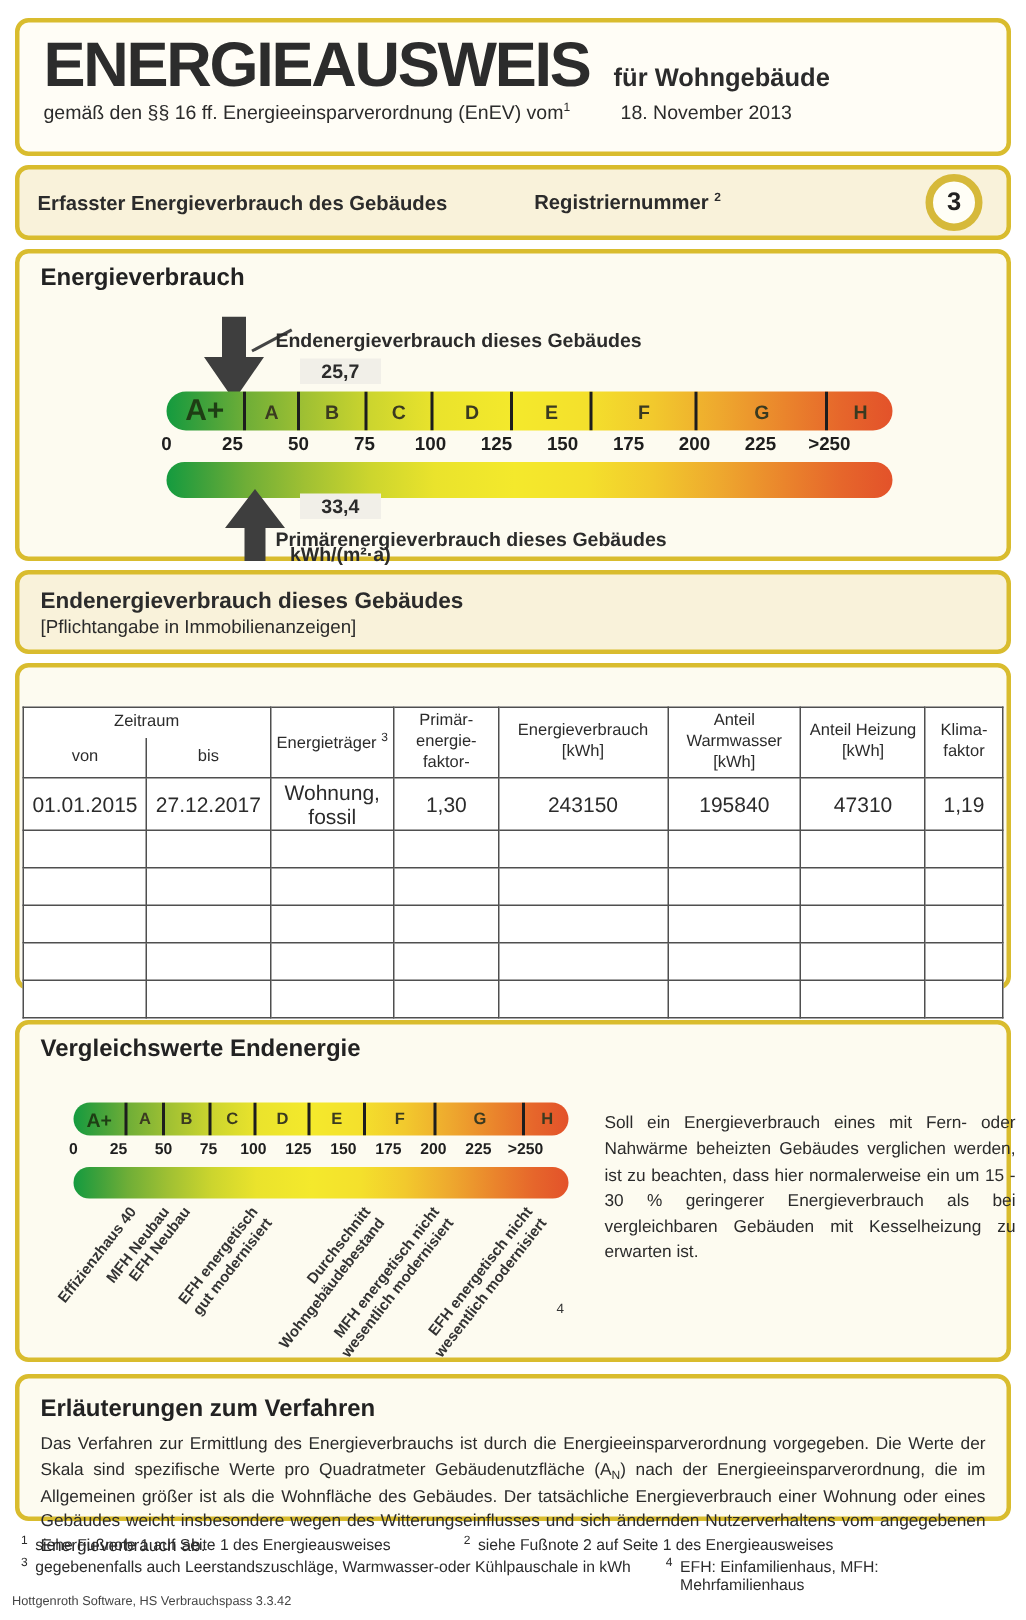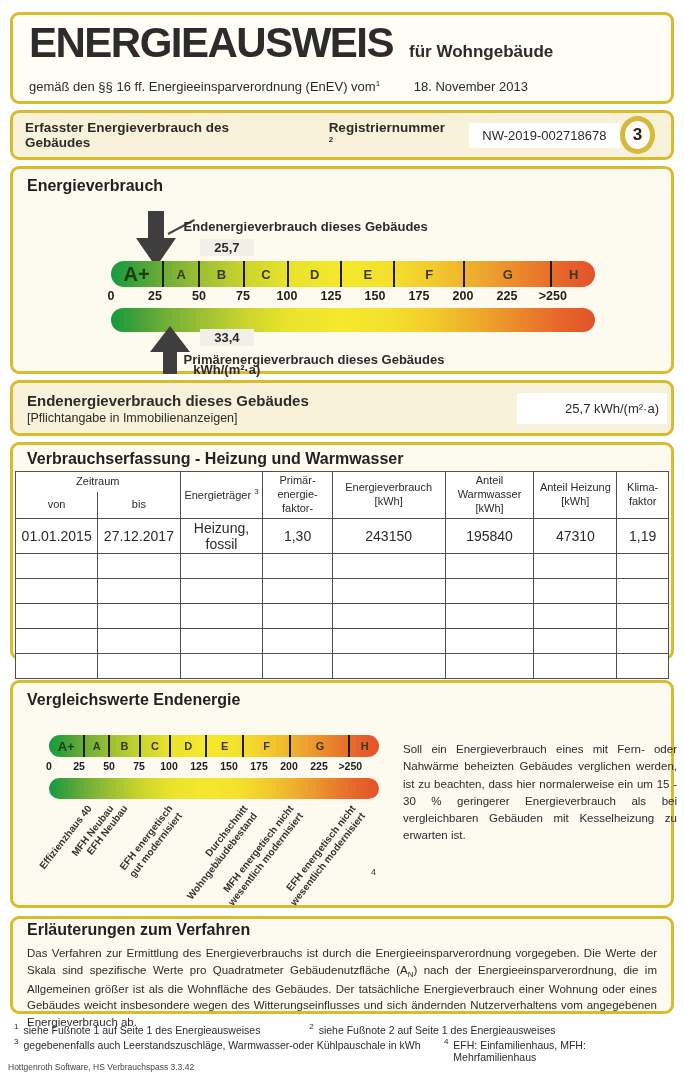--- a/index.html
+++ b/index.html
@@ -12,21 +12,21 @@
     border:3px solid #d9bc2e;border-radius:9px;margin:0 10px;
     box-sizing:border-box;background:#fdfbf0;
   }
   .section-title{font-size:16px;font-weight:bold;color:#222;}
 
   
   #header-box{margin-top:12px;height:92px;background:#fffdf6;padding:6px 0 0 16px;}
   .title-row{display:flex;align-items:baseline;}
   .main-title{font-size:42px;font-weight:bold;letter-spacing:-1.5px;color:#2c2c2c;line-height:1.05;}
   .for-label{font-size:17px;font-weight:bold;margin-left:16px;}
-  .law-row{font-size:13px;margin-top:14px;}
+  .law-row{font-size:13px;margin-top:2px;}
   .law-date{margin-left:30px;}
   sup{font-size:8px;}
 
   
   #reg-bar{margin-top:6px;height:50px;background:#f9f2da;display:flex;align-items:center;padding:0 12px;}
   .reg-label{font-size:13.5px;font-weight:bold;}
   .reg-num-label{font-size:13.5px;font-weight:bold;margin-left:58px;}
   .reg-num-box{margin-left:24px;background:#fff;padding:5px 8px;font-size:13px;width:150px;text-align:center;}
   .page-circle{margin-left:auto;margin-right:4px;width:28px;height:28px;border-radius:50%;
     border:5px solid #d6b93a;background:#fffef6;display:flex;align-items:center;justify-content:center;
@@ -90,21 +90,21 @@
   .rlabels{position:absolute;top:68px;left:0;right:0;height:100px;}
   .rlabel{position:absolute;top:0;width:150px;text-align:right;font-size:10px;line-height:1.15;font-weight:600;
     color:#333;white-space:pre-line;transform-origin:100% 0;transform:rotate(-52deg);}
   .rl-1{left:calc(10.9% - 150px)}.rl-2{left:calc(17.5% - 150px)}.rl-3{left:calc(21.8% - 150px)}
   .rl-4{left:calc(35.3% - 150px)}.rl-5{left:calc(58.2% - 150px)}.rl-6{left:calc(72% - 150px)}
   .rl-7{left:calc(90.9% - 150px)}
   .labels-sup{position:absolute;left:358px;top:184px;font-size:9px;color:#333;}
   .comp-text{position:absolute;left:390px;top:58px;width:274px;font-size:11.5px;text-align:justify;line-height:1.5;}
 
   
-  #explanation-section{margin-top:8px;height:98px;padding:2px 14px 0;box-sizing:border-box;}
+  #explanation-section{margin-top:8px;height:98px;padding:12px 14px 0;box-sizing:border-box;}
   .expl-body{font-size:11.5px;text-align:justify;line-height:1.45;margin-top:6px;}
   .expl-body sub{font-size:8px;}
 
   
   #footnotes{margin:10px 14px 0;font-size:10.5px;color:#2b2b2b;}
   .fn-row{display:flex;margin-bottom:3px;}
   .fn{display:flex;align-items:flex-start;}
   .fn sup{margin-right:5px;margin-top:-2px;}
   .fn-row1 .fn:first-child{width:45%;}
   .fn-row2 .fn:first-child{width:66%;}
@@ -120,21 +120,20 @@
   </div>
   <div class="law-row">
     <span>gemäß den §§ 16 ff. Energieeinsparverordnung (EnEV) vom</span><sup>1</sup>
     <span class="law-date">18. November 2013</span>
   </div>
 </div>
 
 <div class="box" id="reg-bar">
   <span class="reg-label">Erfasster Energieverbrauch des Gebäudes</span>
   <span class="reg-num-label"><span>Registriernummer</span> <sup>2</sup></span>
-  <span class="reg-num-box">NW-2019-002718678</span>
   <span class="page-circle">3</span>
 </div>
 
 <div class="box" id="energy-section">
   <div class="section-title">Energieverbrauch</div>
   <div class="chart">
     <div class="down-arrow">
       <svg width="40" height="56" viewBox="0 0 40 56">
           <polygon points="12,0 28,0 28,27 40,27 20,56 0,27 12,27" fill="#3e3e3e"></polygon>
         </svg>
@@ -181,25 +180,23 @@
     </div>
     <div class="prim-label">Primärenergieverbrauch dieses Gebäudes</div>
   </div>
 </div>
 
 <div class="box" id="end-box">
   <div class="left">
     <div class="end-box-title">Endenergieverbrauch dieses Gebäudes</div>
     <div class="end-box-note">[Pflichtangabe in Immobilienanzeigen]</div>
   </div>
-  <div class="white-val">25,7 kWh/(m²·a)</div>
 </div>
 
 <div class="box" id="table-section">
-  <div class="section-title">Verbrauchserfassung - Heizung und Warmwasser</div>
   <table>
     <colgroup>
       <col style="width:12.6%">
         <col style="width:12.6%">
         <col style="width:12.7%">
         <col style="width:10.6%">
       <col style="width:17.3%">
         <col style="width:13.6%">
         <col style="width:12.7%">
         <col style="width:7.9%">
@@ -223,21 +220,21 @@
       </tr>
       <tr class="sub-head">
         <th>von</th>
         <th>bis</th>
       </tr>
     </thead>
     <tbody>
       <tr class="data-row">
         <td>01.01.2015</td>
         <td>27.12.2017</td>
-        <td>Heizung, fossil</td>
+        <td>Wohnung, fossil</td>
         <td>1,30</td>
         <td>243150</td>
         <td>195840</td>
         <td>47310</td>
         <td>1,19</td>
       </tr>
       <tr class="empty">
           <td></td>
           <td></td>
           <td></td>

